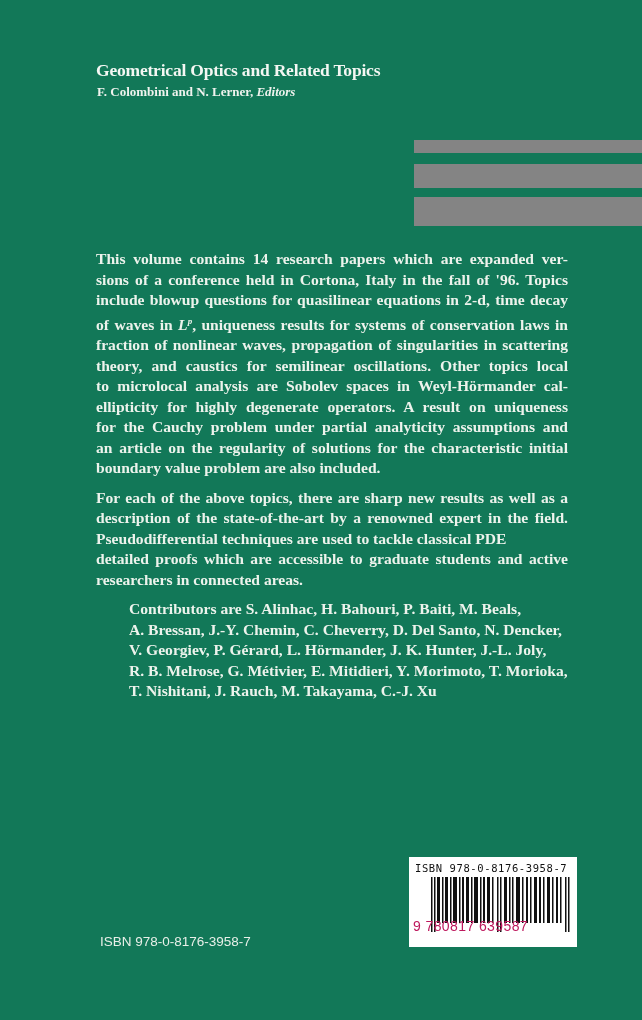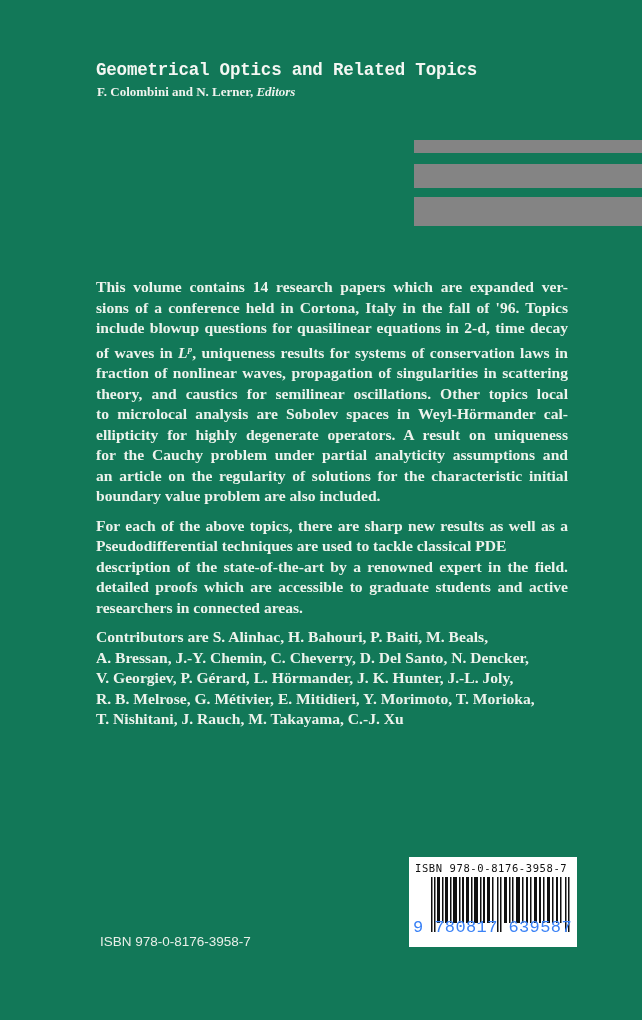--- a/index.html
+++ b/index.html
@@ -3,63 +3,63 @@
 <meta charset="utf-8">
 <style>
   html, body { margin:0; padding:0; }
   body {
     width:642px; height:1020px; overflow:hidden;
     background:#127858;
     position:relative;
   }
   .title {
     position:absolute; left:96px; top:60px;
-    font-family:Liberation Mono, monospace; font-weight:bold;
+    font-family:Liberation Serif, serif; font-weight:bold;
     font-size:17.5px; color:#f4f7f3; letter-spacing:-0.2px;
     white-space:nowrap;
   }
   .editors {
     position:absolute; left:97px; top:84px;
     font-family:"Liberation Serif", serif; font-weight:bold;
     font-size:13px; color:#f0f3ee; white-space:nowrap;
   }
   .editors i { font-style:italic; }
   .bar { position:absolute; left:414px; width:228px; background:#848484; }
   .bar1 { top:140px; height:13px; }
   .bar2 { top:164px; height:24px; }
   .bar3 { top:197px; height:29px; }
   .body-text {
-    position:absolute; left:96px; top:277px; width:472px;
+    position:absolute; left:96px; top:249px; width:472px;
     font-family:"Liberation Serif", serif; font-weight:bold;
     font-size:15.6px; line-height:20.5px; color:#edf3ec;
     text-align:justify;
   }
   .body-text p { margin:0 0 9px 0; }
-  .body-text p.contrib { text-align:left; }
+  .body-text p.contrib { text-align:left;margin-left:33px; }
   .line { display:block; white-space:nowrap; }
   .line.j { text-align:justify; text-align-last:justify; }
   .isbn-left {
     position:absolute; left:100px; top:934px;
     font-family:"Liberation Sans", sans-serif; font-size:13.5px; color:#e8efe8;
     white-space:nowrap;
   }
   .barcode-box {
     position:absolute; left:409px; top:857px; width:168px; height:90px;
     background:#ffffff;
   }
   .barcode-isbn {
     position:absolute; left:6px; top:5px; width:156px;
     font-family:"DejaVu Sans Mono", monospace; font-size:10.5px; color:#111;
     letter-spacing:0.6px; white-space:nowrap;
   }
   .bars { position:absolute; left:22px; top:20px; width:140px; height:55px; }
   .bars svg { display:block; }
   .barcode-digits {
     position:absolute; left:4px; top:61px;
-    font-family:Liberation Mono, monospace; font-size:17px; color:#3b82f6;
+    font-family:Liberation Sans, sans-serif; font-size:14px; color:#be185d;
     white-space:nowrap; letter-spacing:0.4px;
   }
 </style>
 </head>
 <body>
 
 <div class="title">Geometrical Optics and Related Topics</div>
 <div class="editors"><span>F. Colombini and N. Lerner, </span><i>Editors</i></div>
 
 <div class="bar bar1"></div>
@@ -75,22 +75,22 @@
     <span class="line j">fraction of nonlinear waves, propagation of singularities in scattering</span>
     <span class="line j">theory, and caustics for semilinear oscillations.  Other topics local</span>
     <span class="line j">to microlocal analysis are Sobolev spaces in Weyl-Hörmander cal-</span>
     <span class="line j">ellipticity for highly degenerate operators.  A result on uniqueness</span>
     <span class="line j">for the Cauchy problem under partial analyticity assumptions and</span>
     <span class="line j">an article on the regularity of solutions for the characteristic initial</span>
     <span class="line">boundary value problem are also included.</span>
   </p>
   <p>
     <span class="line j">For each of the above topics, there are sharp new results as well as a</span>
+    <span class="line j">description of the state-of-the-art by a renowned expert in the field.</span>
     <span class="line">Pseudodifferential techniques are used to tackle classical PDE</span>
-    <span class="line j">description of the state-of-the-art by a renowned expert in the field.</span>
     <span class="line j">detailed proofs which are accessible to graduate students and active</span>
     <span class="line">researchers in connected areas.</span>
   </p>
   <p class="contrib">
     <span class="line">Contributors are S. Alinhac, H. Bahouri, P. Baiti, M. Beals,</span>
     <span class="line">A. Bressan, J.-Y. Chemin, C. Cheverry, D. Del Santo, N. Dencker,</span>
     <span class="line">V. Georgiev, P. Gérard, L. Hörmander, J. K. Hunter, J.-L. Joly,</span>
     <span class="line">R. B. Melrose, G. Métivier, E. Mitidieri, Y. Morimoto, T. Morioka,</span>
     <span class="line">T. Nishitani, J. Rauch, M. Takayama, C.-J. Xu</span>
   </p>

